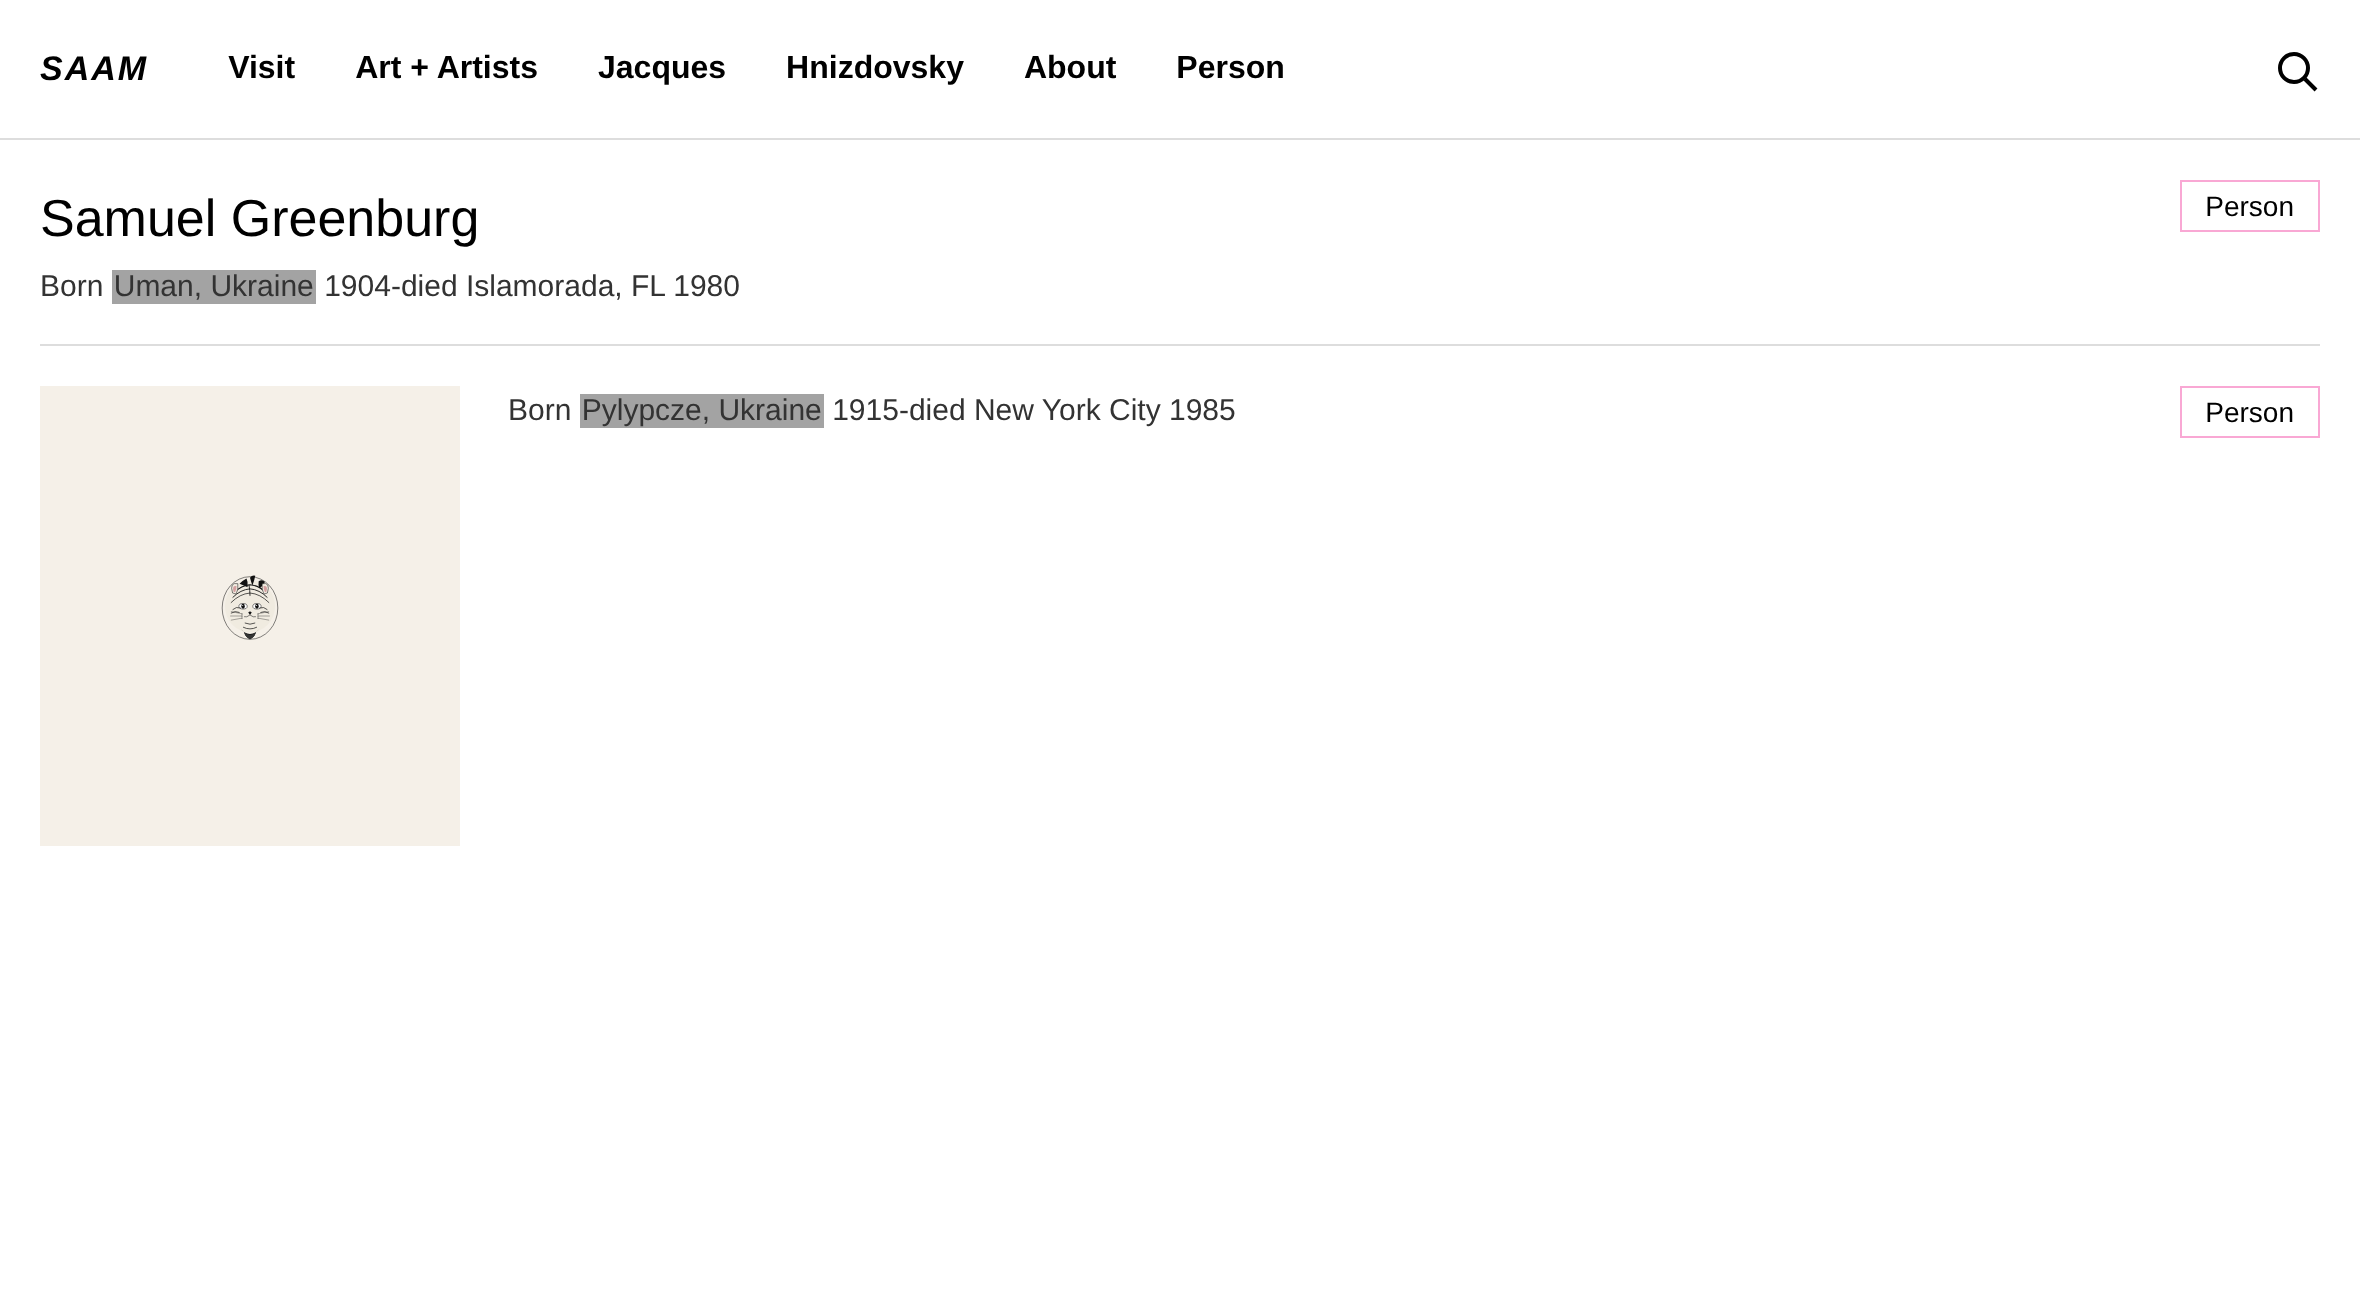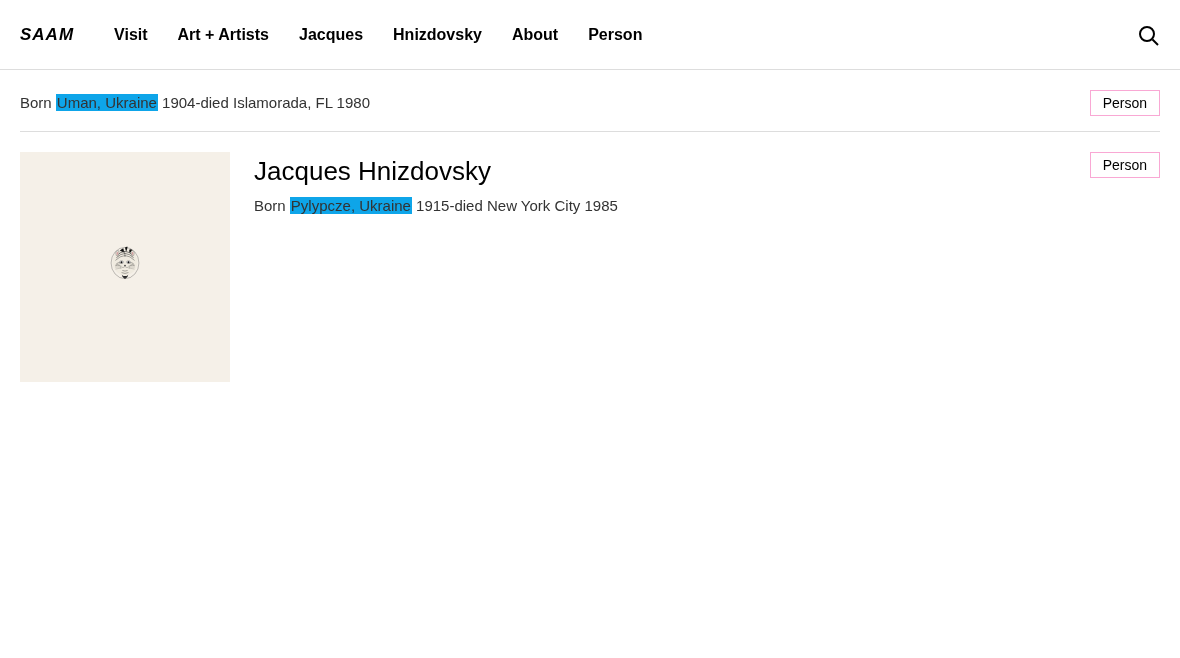--- a/index.html
+++ b/index.html
@@ -93,21 +93,21 @@
       font-size: 26px;
       font-weight: 400;
       margin-bottom: 10px;
       color: #000;
     }
     .card-subtitle {
       font-size: 15px;
       color: #333;
     }
     .highlight {
-      background-color: #0ea5e9;
+      background-color: #a3a3a3;
       padding: 0 1px;
     }
 
     .type-badge {
       position: absolute;
       right: 0;
       top: 20px;
       border: 1px solid #f9a8d4;
       padding: 4px 12px;
       font-size: 14px;
@@ -141,20 +141,21 @@
       <circle cx="11" cy="11" r="7"></circle>
       <line x1="16.5" y1="16.5" x2="22" y2="22"></line>
     </svg>
   </button>
 </header>
 
 <main>
 
   <div class="result-card">
     <div class="card-content">
+      <h2 class="card-title">Samuel Greenburg</h2>
       <p class="card-subtitle">
         <span>Born </span><span class="highlight">Uman, Ukraine</span><span> 1904-died Islamorada, FL 1980</span>
       </p>
     </div>
     <span class="type-badge">Person</span>
   </div>
 
   <hr class="divider">
 
   <div class="result-card">
@@ -214,21 +215,20 @@
         <path d="M55,120 Q65,110 78,115" fill="none" stroke="#111" stroke-width="2"></path>
         <path d="M50,130 Q63,122 75,128" fill="none" stroke="#111" stroke-width="2"></path>
         <path d="M155,120 Q145,110 132,115" fill="none" stroke="#111" stroke-width="2"></path>
         <path d="M160,130 Q147,122 135,128" fill="none" stroke="#111" stroke-width="2"></path>
 
         <path d="M88,185 Q105,195 122,185 Q118,200 105,205 Q92,200 88,185Z" fill="#111"></path>
         <path d="M78,175 Q85,182 88,185 Q92,200 105,205 Q118,200 122,185 Q125,182 132,175 Q120,190 105,192 Q90,190 78,175Z" fill="#333"></path>
       </svg>
     </div>
     <div class="card-content">
-      <h2 class="card-title">Jacques Hnizdovsky</h2>
       <p class="card-subtitle">
         <span>Born </span><span class="highlight">Pylypcze, Ukraine</span><span> 1915-died New York City 1985</span>
       </p>
     </div>
     <span class="type-badge">Person</span>
   </div>
 
 </main>
 
 </body></html>

